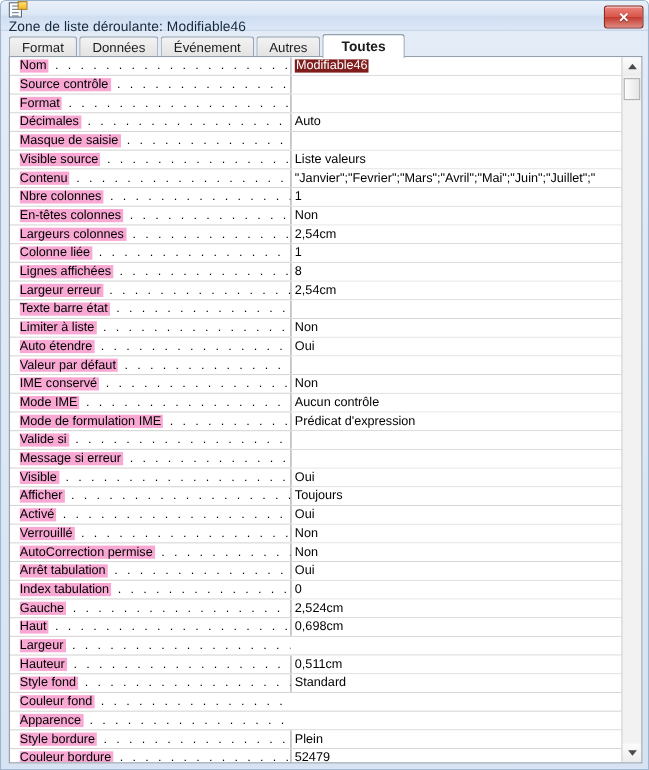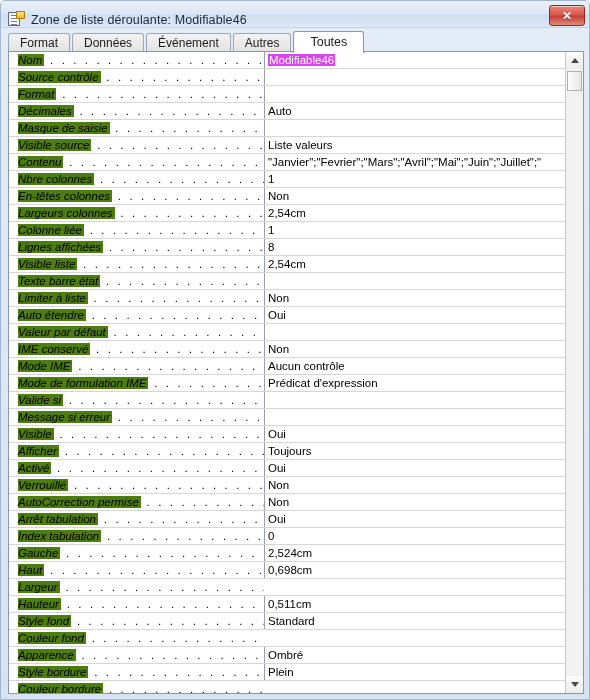--- a/index.html
+++ b/index.html
@@ -26,23 +26,24 @@
   }
 
   
   #titlebar {
     position: absolute;
     left: 0; top: 0;
     width: 590px;
     height: 27px;
     background: linear-gradient(180deg,#e9f0fa 0%, #dde8f6 45%, #cfdef1 55%, #dde8f8 100%);
     display: flex;
-    align-items: flex-end;
+    align-items: flex-start;
     border-bottom: 1px solid #c3d3e6;
     box-sizing: border-box;
+    flex-direction: column;
   }
   #app-icon {
     width: 16px; height: 16px;
     margin-left: 7px;
     position: relative;
     flex: 0 0 auto;
   }
   #app-icon .sheet {
     position: absolute; left: 0; top: 1px;
     width: 12px; height: 14px;
@@ -117,20 +118,21 @@
   .tab.active {
     height: 22px;
     line-height: 21px;
     background: #ffffff;
     border-color: #8a97a5;
     position: relative;
     z-index: 3;
     margin-bottom: -1px;
     padding: 0 16px;
     font-size: 12.5px;
+    font-weight: bold;
   }
   .tab-filler {
     flex: 1;
     height: 19px;
     border-bottom: 1px solid #8a97a5;
     box-sizing: border-box;
   }
 
   
   #grid-panel {
@@ -162,43 +164,42 @@
     font-size: 11.5px;
     color: #000;
     padding-left: 9px;
     box-sizing: border-box;
     line-height: 16px;
     white-space: nowrap;
     overflow: hidden;
     position: relative;
   }
   .row .label .name {
-    background: #4d7c0f;
+    background: #f9a8d4;
     padding-right: 2px;
-    font-style: italic;
   }
   .row .label .leader {
     letter-spacing: 2.6px;
     color: #000;
   }
   .row .value {
     flex: 1 1 auto;
     border-left: 1px solid #9aa0a6;
     font-size: 11.5px;
     color: #000;
     padding-left: 3px;
     line-height: 16px;
     box-sizing: border-box;
     white-space: nowrap;
     overflow: hidden;
     background: #ffffff;
     cursor: text;
   }
   .row .value .sel {
-    background: #d946ef;
+    background: #7f1d1d;
     color: #ffffff;
     padding: 0 1px;
     margin-top: 40px;
   }
   .row.first .label { border-top: none; }
 
   
   #scrollbar {
     width: 18px;
     flex: 0 0 18px;
@@ -315,21 +316,21 @@
         </div>
         <div class="row">
           <div class="label"><span class="name">Colonne liée</span><span class="leader"> . . . . . . . . . . . . . . . . . . . . . . . . . . . . . . . .</span></div>
           <div class="value">1</div>
         </div>
         <div class="row">
           <div class="label"><span class="name">Lignes affichées</span><span class="leader"> . . . . . . . . . . . . . . . . . . . . . . . . . . . . .</span></div>
           <div class="value">8</div>
         </div>
         <div class="row">
-          <div class="label"><span class="name">Visible liste</span><span class="leader"> . . . . . . . . . . . . . . . . . . . . . . . . . . . . . . . .</span></div>
+          <div class="label"><span class="name">Largeur erreur</span><span class="leader"> . . . . . . . . . . . . . . . . . . . . . . . . . . . . . . . .</span></div>
           <div class="value">2,54cm</div>
         </div>
         <div class="row">
           <div class="label"><span class="name">Texte barre état</span><span class="leader"> . . . . . . . . . . . . . . . . . . . . . . . . . . . . .</span></div>
           <div class="value"></div>
         </div>
         <div class="row">
           <div class="label"><span class="name">Limiter à liste</span><span class="leader"> . . . . . . . . . . . . . . . . . . . . . . . . . . . . . . .</span></div>
           <div class="value">Non</div>
         </div>
@@ -406,28 +407,28 @@
         </div>
         <div class="row">
           <div class="label"><span class="name">Style fond</span><span class="leader"> . . . . . . . . . . . . . . . . . . . . . . . . . . . . . . . . . .</span></div>
           <div class="value">Standard</div>
         </div>
         <div class="row">
           <div class="label"><span class="name">Couleur fond</span><span class="leader"> . . . . . . . . . . . . . . . . . . . . . . . . . . . . . . . .</span></div>
         </div>
         <div class="row">
           <div class="label"><span class="name">Apparence</span><span class="leader"> . . . . . . . . . . . . . . . . . . . . . . . . . . . . . . . . .</span></div>
-          <div class="value">Ombré</div>
         </div>
         <div class="row">
           <div class="label"><span class="name">Style bordure</span><span class="leader"> . . . . . . . . . . . . . . . . . . . . . . . . . . . . . . .</span></div>
           <div class="value">Plein</div>
         </div>
         <div class="row">
           <div class="label"><span class="name">Couleur bordure</span><span class="leader"> . . . . . . . . . . . . . . . . . . . . . . . . . . . . .</span></div>
+          <div class="value">52479</div>
         </div>
       </div>
     <div id="scrollbar">
       <div class="sb-arrow up">
           <div class="tri"></div>
         </div>
       <div id="sb-track">
         <div id="sb-thumb"></div>
       </div>
       <div class="sb-arrow down">

